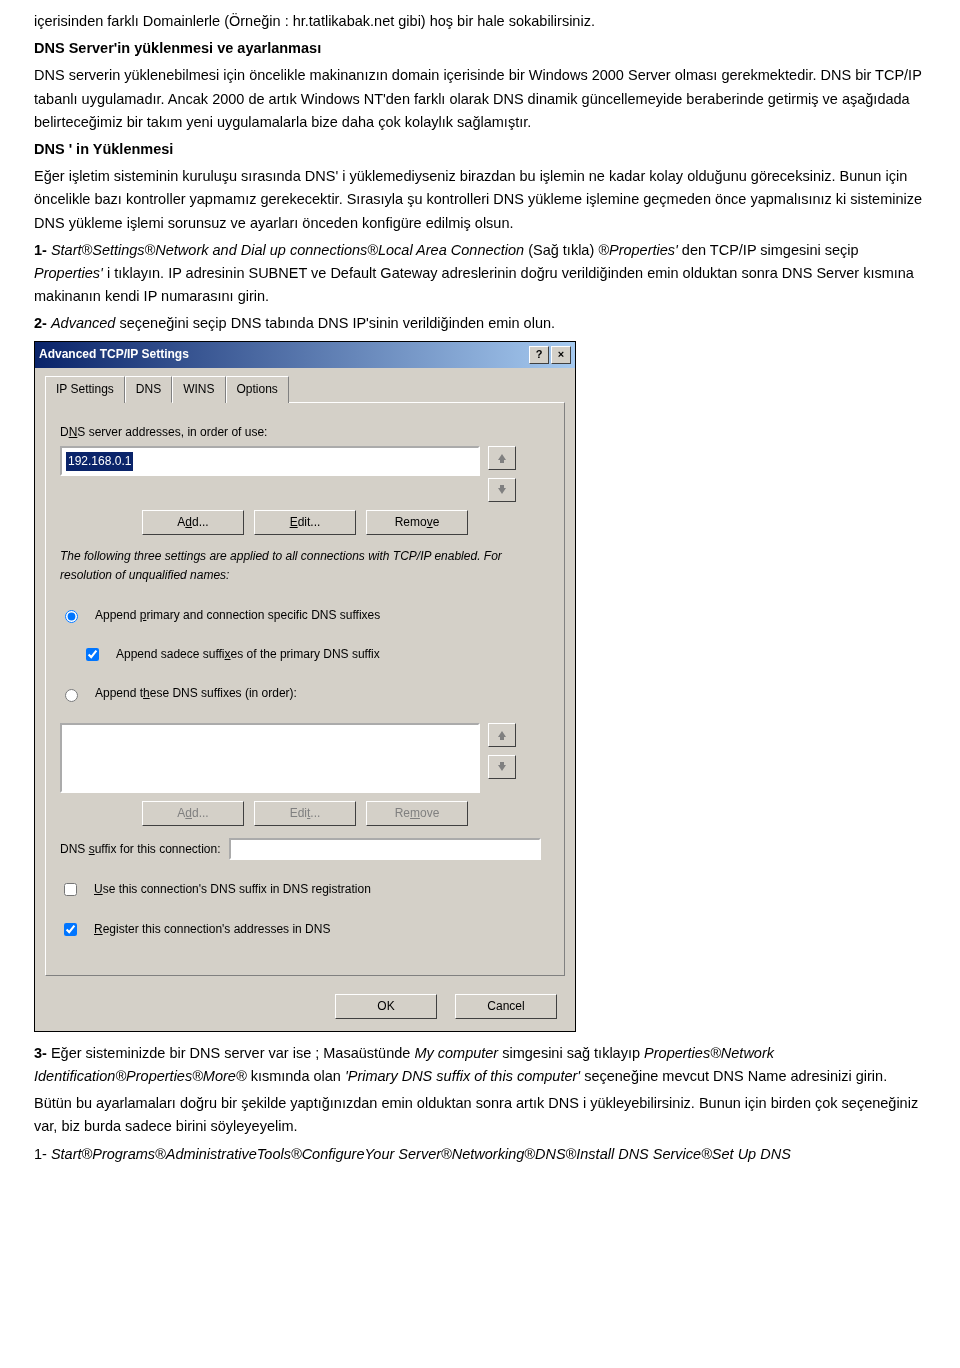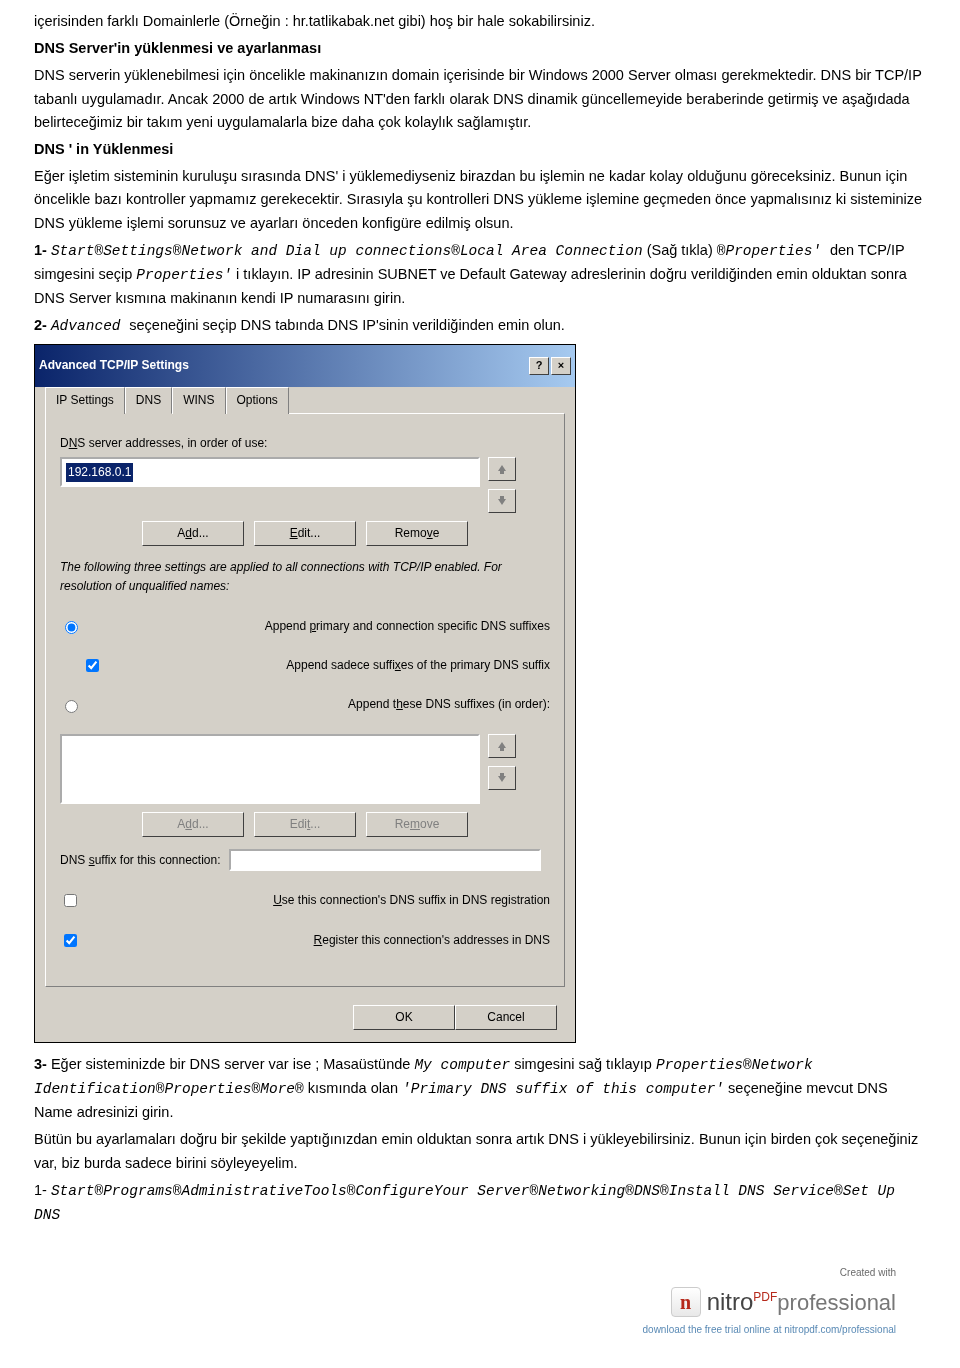--- a/index.html
+++ b/index.html
@@ -10,58 +10,58 @@
   font-size: 14.5px;
   color: #000;
   line-height: 1.6;
   width: 960px;
 }
 .page {
   padding: 10px 34px 20px 34px;
 }
 p { margin: 0 0 4px 0; }
 .bold { font-weight: bold; }
-.italic { font-style: italic; font-family: Liberation Mono, monospace; }
+.italic { font-style: italic; }
 .section-title { font-weight: bold; }
 
 .dialog {
   width: 540px;
   margin: 6px 0 10px 0;
   border: 1px solid #000;
   background: #d4d0c8;
   font-family: Tahoma, sans-serif;
   font-size: 12px;
   color: #000;
 }
 .titlebar {
   display: flex;
   align-items: center;
   justify-content: space-between;
   background: linear-gradient(to right, #0a246a, #a6caf0);
   color: #fff;
-  padding: 11px 4px;
+  padding: 3px 4px;
   font-weight: bold;
   font-size: 12px;
 }
 .titlebar-buttons { display: flex; gap: 2px; }
 .tb-btn {
   width: 18px; height: 16px;
   background: #d4d0c8;
   border: 1px solid #fff;
   border-right-color: #404040;
   border-bottom-color: #404040;
   color: #000;
   font-size: 11px;
   font-weight: bold;
   text-align: center;
   line-height: 14px;
   font-family: Tahoma, sans-serif;
 }
 .dialog-body {
-  padding: 0 10px 10px 10px;
+  padding: 8px 10px 10px 10px;
 }
 .tabs {
   display: flex;
   gap: 0;
   margin-bottom: -1px;
 }
 .tab {
   padding: 3px 10px;
   background: #d4d0c8;
   border: 1px solid #fff;
@@ -133,33 +133,32 @@
   gap: 10px;
   justify-content: center;
   margin: 8px 0 12px 0;
 }
 .radio-row, .check-row {
   display: flex;
   align-items: center;
   gap: 14px;
   margin: 20px 0;
   font-size: 12px;
-  justify-content: space-between;
 }
 .indent { margin-left: 22px; }
 .textinput {
   background: #fff;
   border: 2px inset #fff;
   height: 18px;
   width: 308px;
 }
 .dialog-footer {
   display: flex;
   justify-content: flex-end;
-  gap: 0;
+  gap: 18px;
   padding: 8px 18px 12px 0;
 }
 svg.arrow { width: 12px; height: 12px; }
 .underline { text-decoration: underline; }
 
 .footer-ad {
   position: relative;
   margin-top: 30px;
   padding: 8px 30px 4px 0;
   text-align: right;
@@ -328,23 +327,13 @@
   </p>
 
 
   <p>Bütün bu ayarlamaları doğru bir şekilde yaptığınızdan emin olduktan sonra artık DNS i yükleyebilirsiniz. Bunun için birden çok seçeneğiniz var, biz burda sadece birini söyleyeyelim.</p>
 
   <p>
     <span>1- </span>
     <span class="italic">Start®Programs®AdministrativeTools®ConfigureYour Server®Networking®DNS®Install DNS Service®Set Up DNS</span>
   </p>
 
-  <div class="footer-ad">
-    <div class="created">Created with</div>
-    <div class="brand">
-      <span class="brand-icon">n</span>
-      <span class="brand-text">
-        <span>nitro</span><span class="pdf">PDF</span><span class="pro">professional</span>
-      </span>
-    </div>
-    <div class="dl">download the free trial online at nitropdf.com/professional</div>
-  </div>
 </div>
 
 </body></html>

